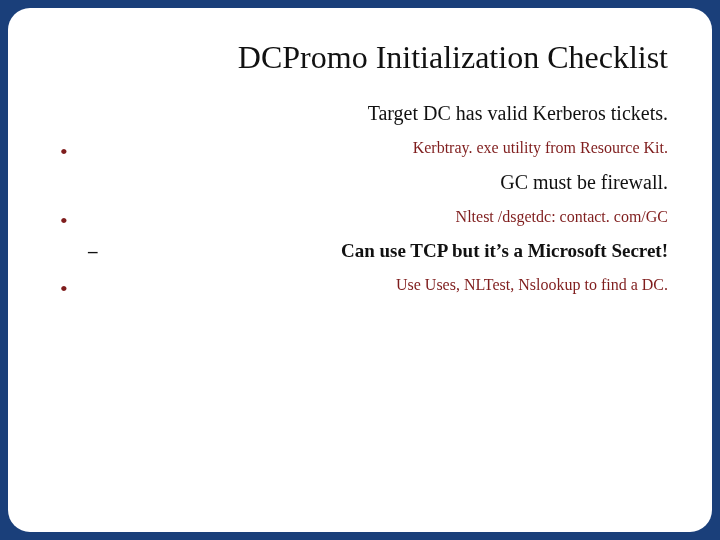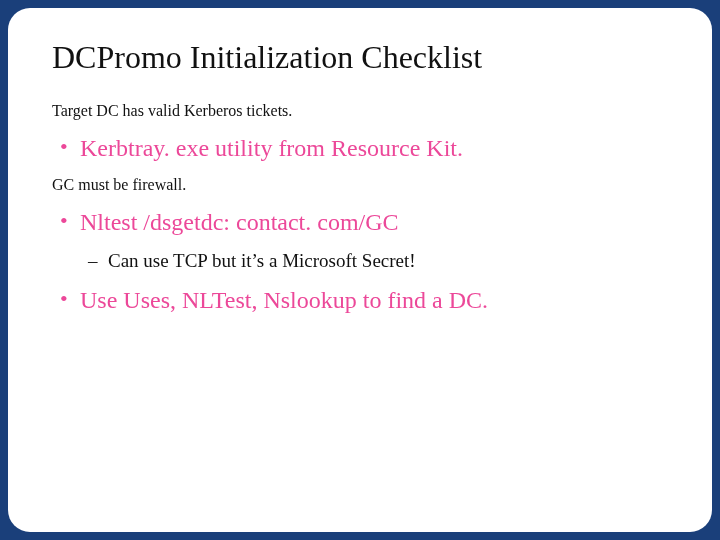--- a/index.html
+++ b/index.html
@@ -11,56 +11,58 @@
   }
   .slide {
     position: absolute;
     top: 8px;
     left: 8px;
     right: 8px;
     bottom: 8px;
     background: #ffffff;
     border-radius: 22px;
     padding: 32px 44px 32px 44px;
+    text-align: right;
   }
   .title {
     font-size: 32px;
     color: #111;
     font-weight: 400;
     margin-bottom: 26px;
     line-height: 1.1;
   }
   .body-line {
-    font-size: 16px;
+    font-size: 20px;
     color: #111;
     line-height: 1.25;
     margin-bottom: 12px;
   }
   .bullet-1 {
-    font-size: 24px;
-    color: #ec4899;
+    font-size: 16px;
+    color: #7f1d1d;
     line-height: 1.25;
     margin-bottom: 12px;
     padding-left: 28px;
     position: relative;
   }
   .bullet-1::before {
     content: "•";
     position: absolute;
     left: 8px;
     top: 0;
     font-size: 22px;
   }
   .bullet-2 {
     font-size: 19px;
     color: #111;
     line-height: 1.25;
     margin-bottom: 12px;
     padding-left: 56px;
     position: relative;
+    font-weight: bold;
   }
   .bullet-2::before {
     content: "–";
     position: absolute;
     left: 36px;
     top: 0;
     font-size: 19px;
   }
 </style>
 </head>

